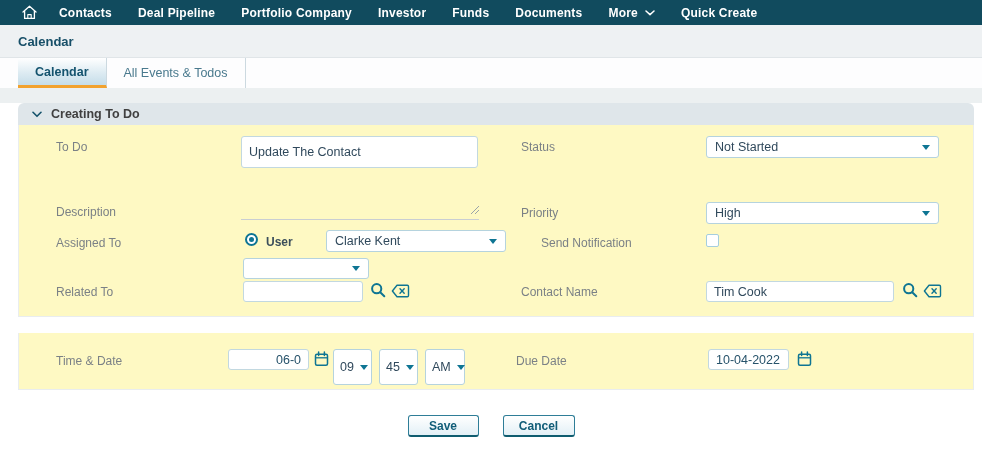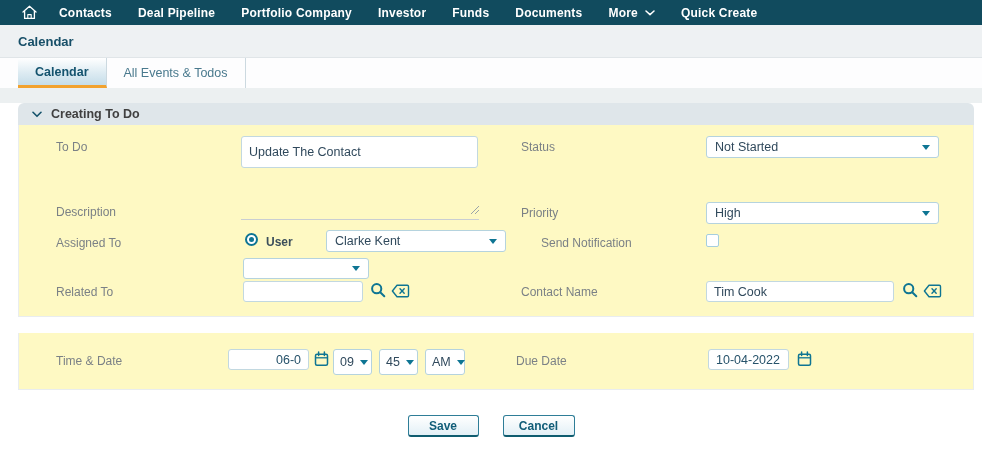--- a/index.html
+++ b/index.html
@@ -144,21 +144,21 @@
   .radio-lbl { color: #3c4f5c; font-size: 12px; font-weight: bold; }
   .checkbox {
     width: 13px; height: 13px;
     border: 1px solid #a5cede;
     border-radius: 2px;
     background: #fff;
     cursor: pointer;
   }
   .icon-btn { cursor: pointer; display: inline-flex; }
   .date-box { width: 81px; text-align: left; color: #26526a; }
-  .mini-sel { padding: 0 6px; height: 26px; }
+  .mini-sel { padding: 0 6px; height: 36px; }
   
   .actions {
     display: flex; justify-content: center; gap: 24px;
     margin-top: 25px;
   }
   .btn {
     height: 22px;
     border: 1px solid #2e7d97;
     border-bottom: 2px solid #0f5c6f;
     border-radius: 3px;

